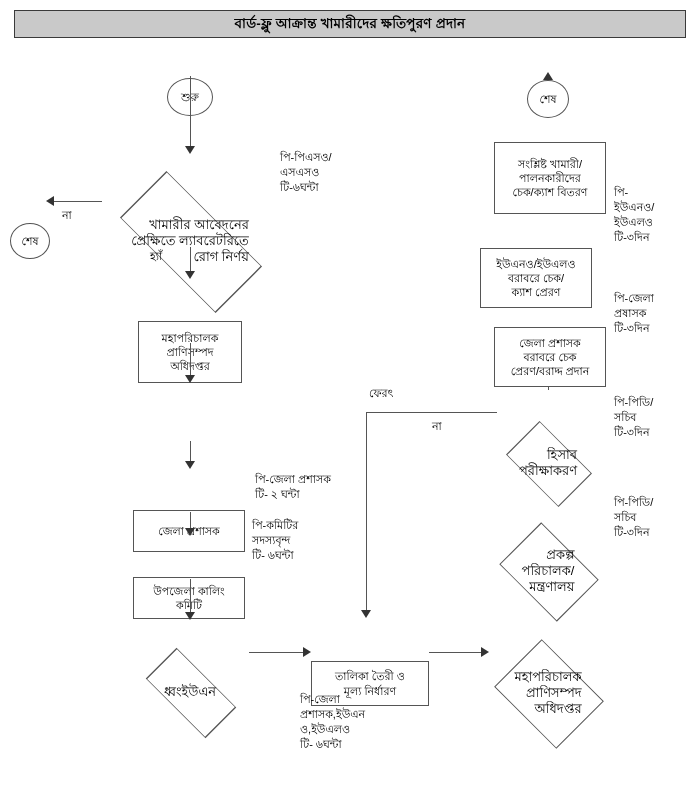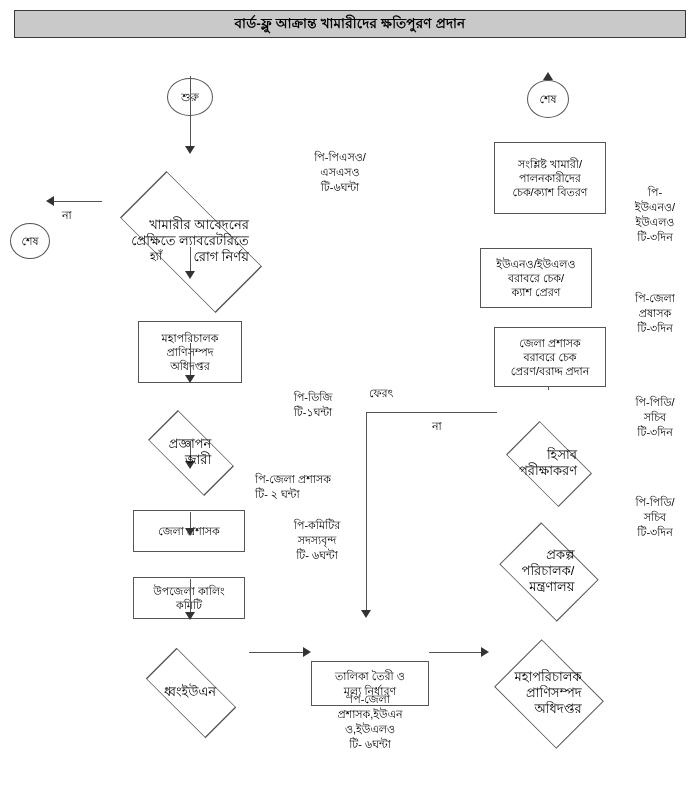--- a/index.html
+++ b/index.html
@@ -121,21 +121,21 @@
   }
   .arrow-right {
     border-top: 5px solid transparent;
     border-bottom: 5px solid transparent;
     border-left: 8px solid #333333;
   }
 
   
   .annotation {
     position: absolute;
-    text-align: center;
+    text-align: left;
     font-size: 11px;
     line-height: 1.35;
     color: #000000;
     white-space: pre-line;
   }
   .edge-label {
     position: absolute;
     font-size: 11px;
     color: #000000;
     white-space: nowrap;
@@ -182,28 +182,21 @@
 
   <div class="node box" style="left:138px; top:281px; width:104px; height:62px;">
     <span class="node-label">মহাপরিচালক
 প্রাণিসম্পদ
 অধিদপ্তর</span>
   </div>
 
   <div class="line-v" style="left:190px; top:343px; height:34px;"></div>
   <div class="arrow arrow-down" style="left:185px; top:375px;"></div>
 
-  <div class="node diamond" style="left:135px; top:383px; width:110px; height:58px;">
-    <span class="dia-shape" style="width:60px; height:60px; margin-left:-30px; margin-top:-30px; transform:rotate(45deg) scaleX(1.28) scaleY(0.68);"></span>
-    <span class="dia-label">প্রজ্ঞাপন
-জারী</span>
-  </div>
-
-  <div class="annotation" style="left:258px; top:390px; width:110px;">পি-ডিজি
-টি-১ঘন্টা</div>
+
 
   <div class="line-v" style="left:190px; top:441px; height:22px;"></div>
   <div class="arrow arrow-down" style="left:185px; top:461px;"></div>
 
   <div class="node box" style="left:133px; top:470px; width:112px; height:42px;">
     <span class="node-label">জেলা প্রশাসক</span>
   </div>
 
   <div class="annotation" style="left:255px; top:472px; width:140px; text-align:left;">পি-জেলা প্রশাসক
 টি- ২ ঘন্টা</div>

